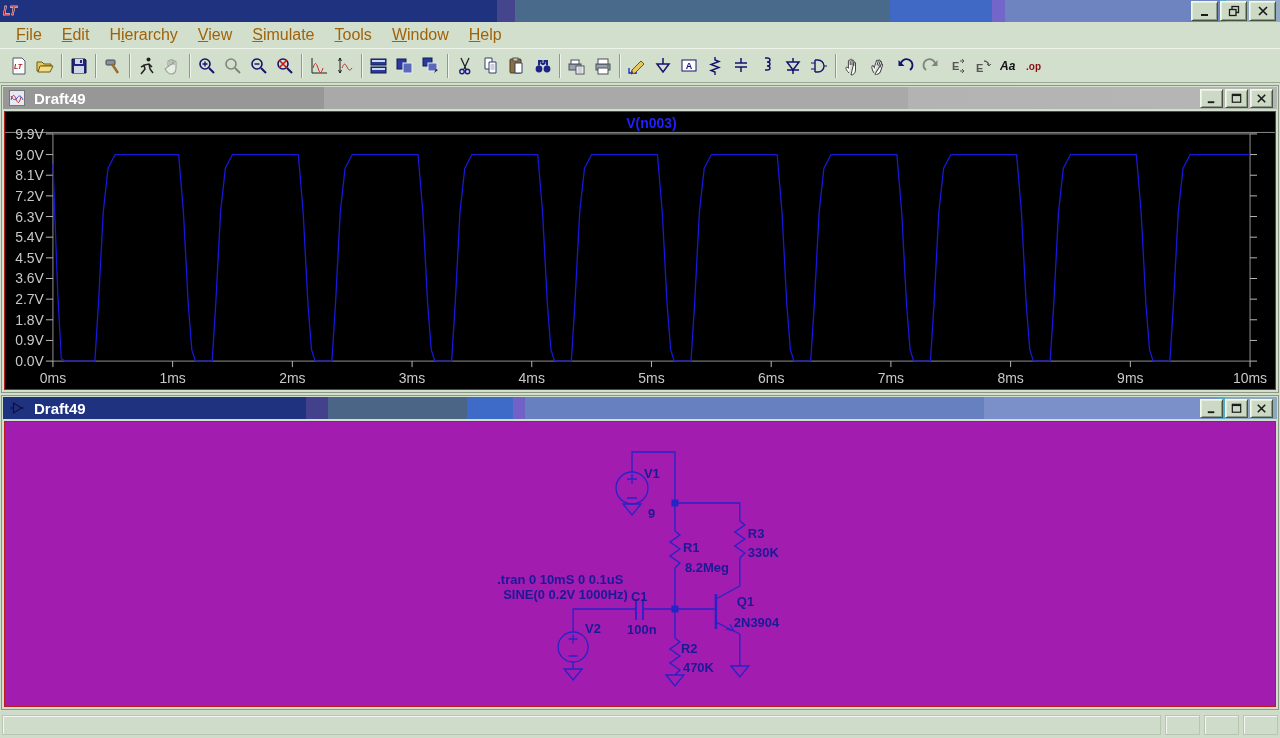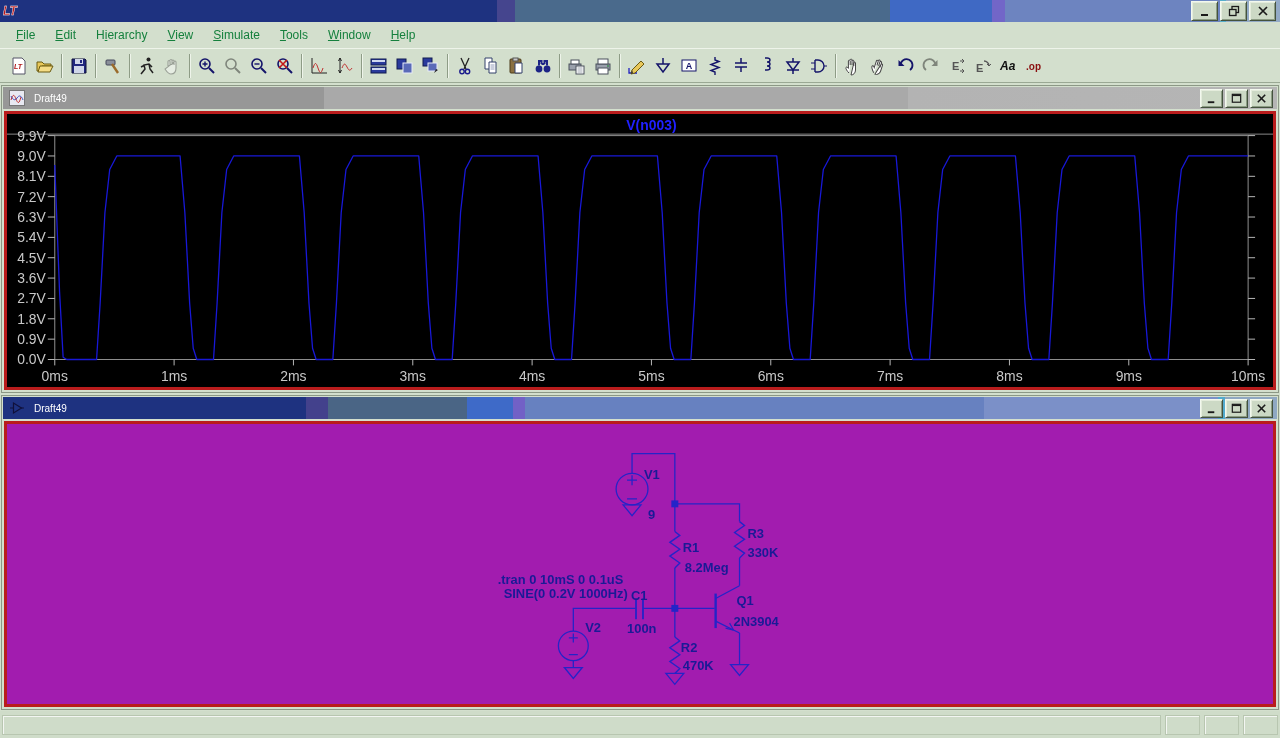--- a/index.html
+++ b/index.html
@@ -12,40 +12,40 @@
   .app-icon{width:18px;height:16px;margin:0 4px 0 3px;display:flex;align-items:center;justify-content:center;}
   .title-text{color:#ffffff;font-weight:bold;font-size:13px;white-space:nowrap;}
   .winbtns{margin-left:auto;display:flex;gap:2px;padding-right:4px;}
   .btn3d{width:25px;height:18px;background:#ccd9c5;display:flex;align-items:center;justify-content:center;
     border-top:1px solid #f2f8ee;border-left:1px solid #f2f8ee;border-right:1px solid #44523e;border-bottom:1px solid #44523e;
     box-shadow:inset 1px 1px 0 #e4ecdc, inset -1px -1px 0 #8c9c84;}
   .btn3d svg{display:block;}
 
   
   .menubar{position:absolute;left:0;top:22px;width:1280px;height:26px;background:#d3dfcd;display:flex;align-items:center;padding-left:6px;box-sizing:border-box;}
-  .menu-item{padding:4px 10px;font-size:12px;color:#15803d;}
+  .menu-item{padding:4px 10px;font-size:16px;color:#a16207;}
   .menu-item u{text-decoration:underline;}
 
   
   .toolbar{position:absolute;left:0;top:48px;width:1280px;height:35px;background:#d3dfcd;display:flex;align-items:center;padding-left:6px;box-sizing:border-box;
     border-top:1px solid #eef4ea;border-bottom:1px solid #9aa894;}
   .tb{width:26px;height:26px;border:none;background:transparent;display:flex;align-items:center;justify-content:center;padding:0;}
   .tb.disabled{opacity:.45;filter:grayscale(1);}
   .tb-sep{width:0;height:24px;border-left:1px solid #8e9c86;border-right:1px solid #eef4ea;margin:0 3px;}
 
   
   .child{position:absolute;left:1px;width:1276px;border:1px solid #8c9886;background:#d3dfcd;}
   .waveform-window{top:85px;height:306px;}
   .schematic-window{top:395px;height:313px;}
   .child-titlebar{position:absolute;left:1px;top:1px;right:1px;height:22px;display:flex;align-items:center;padding-left:2px;}
   .child-titlebar.active{background:linear-gradient(90deg,#1e3280 0%,#1e3280 23.8%,#43418c 23.8%,#43418c 25.5%,#4a6585 25.5%,#4a6585 36.4%,#3e6ac8 36.4%,#3e6ac8 40%,#7261c6 40%,#7261c6 41%,#6781c0 41%,#6781c0 77%,#7b90c8 77%,#7b90c8 95.4%,#52aacd 95.4%,#52aacd 95.9%,#8fa8c2 95.9%,#8fa8c2 100%);}
   .child-titlebar.inactive{background:linear-gradient(90deg,#979797 0%,#979797 25.2%,#a9a9a9 25.2%,#a9a9a9 71%,#b3b3b3 71%,#b5b5b5 100%);}
-  .child-title{color:#ffffff;font-weight:normal;font-size:10px;margin-left:4px;}
+  .child-title{color:#ffffff;font-weight:bold;font-size:15px;margin-left:4px;}
   .child-btn{width:21px;height:17px;}
-  .child-client{position:absolute;left:2px;right:2px;top:25px;bottom:2px;border:3px solid #b91c1c;}
+  .child-client{position:absolute;left:2px;right:2px;top:25px;bottom:2px;border:1px solid #b91c1c;}
   .plot-client{background:#000000;}
   .schem-client{background:#a21caf;}
   .child-client svg{display:block;width:100%;height:100%;}
 
   
   .statusbar{position:absolute;left:0;top:711px;width:1280px;height:27px;background:#cfdcc9;display:flex;align-items:center;padding:0 2px;box-sizing:border-box;gap:4px;}
   .pane{height:18px;border:1px solid #b8c6b0;box-shadow:inset 1px 1px 0 rgba(255,255,255,.75);font-size:11px;color:#333;}
   .pane.main{flex:1;}
   .pane.small{width:33px;}
 </style>

